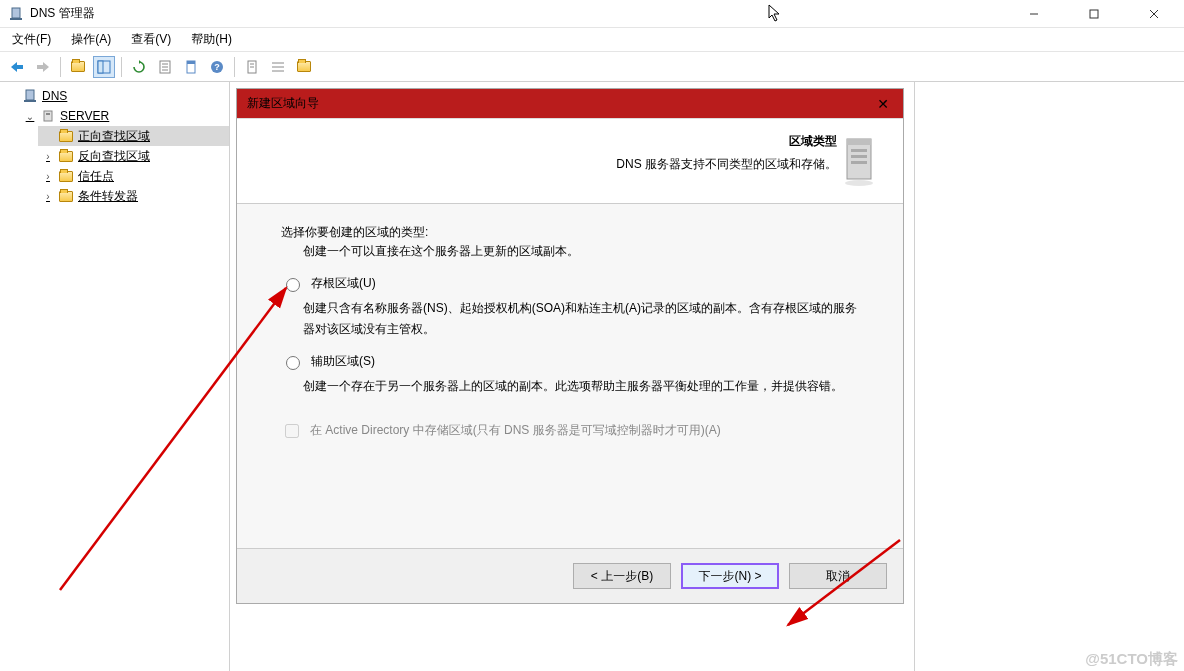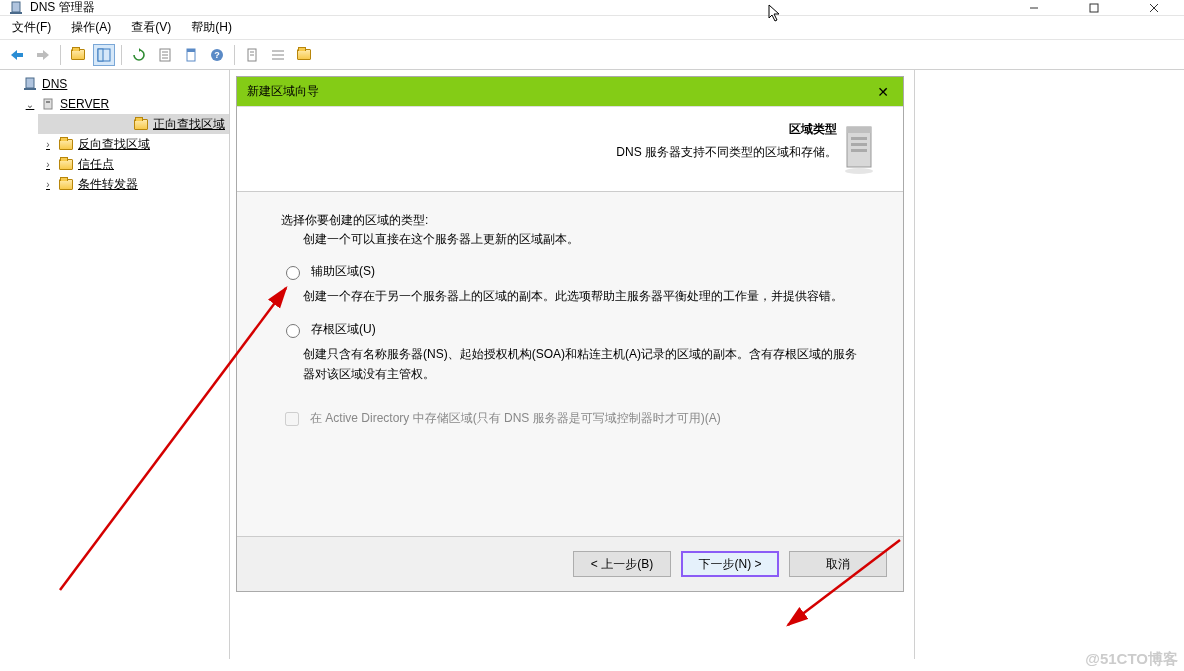--- a/index.html
+++ b/index.html
@@ -9,21 +9,21 @@
     font-size: 12px;
     background: #fff;
     color: #000;
     width: 1184px;
     height: 671px;
     overflow: hidden;
     position: relative;
   }
   
   .titlebar {
-    height: 16px;
+    height: 28px;
     display: flex;
     align-items: center;
     padding: 0 8px;
     border-bottom: 1px solid #e5e5e5;
   }
   .titlebar .app-icon {
     width: 16px; height: 16px; margin-right: 6px;
     display: flex; align-items: center; justify-content: center;
     color: #3a7bbf;
   }
@@ -99,32 +99,32 @@
 
   
   .tree { list-style: none; margin: 0; padding: 0 0 0 2px; }
   .tree ul { list-style: none; margin: 0; padding: 0 0 0 18px; }
   .tree li { white-space: nowrap; text-decoration: underline; }
   .tree .row {
     display: flex; align-items: center;
     height: 20px; padding: 0 4px;
     gap: 4px;
   }
-  .tree .row.selected { background: #d9d9d9; justify-content: flex-end; }
+  .tree .row.selected { background: #d9d9d9; }
   .tree .expander {
     width: 12px; text-align: center;
     color: #555; font-size: 10px;
   }
   .tree .node-icon { width: 16px; height: 16px; display: flex; align-items: center; justify-content: center; }
 
   
   .wizard {
     width: 668px;
     border: 1px solid #aaa;
-    background: #84cc16;
+    background: #b91c1c;
     position: relative;
   }
   .wiz-head {
     display: flex;
     align-items: center;
     height: 30px;
     padding: 0 6px 0 10px;
     border-bottom: 1px solid #ddd;
   }
   .wiz-head .title { flex: 1 1 auto; }
@@ -411,31 +411,31 @@
       <div class="wiz-body">
         <div class="prompt">选择你要创建的区域的类型:</div>
 
         <div class="opt">
           <div class="desc">创建一个可以直接在这个服务器上更新的区域副本。</div>
         </div>
 
         <div class="opt">
           <label class="radio-row">
             <input type="radio" name="zonetype" style="">
+            <span>存根区域(U)</span>
+          </label>
+          <div class="desc">创建只含有名称服务器(NS)、起始授权机构(SOA)和粘连主机(A)记录的区域的副本。含有存根区域的服务器对该区域没有主管权。</div>
+        </div>
+
+        <div class="opt">
+          <label class="radio-row">
+            <input type="radio" name="zonetype" style="">
             <span>辅助区域(S)</span>
           </label>
           <div class="desc">创建一个存在于另一个服务器上的区域的副本。此选项帮助主服务器平衡处理的工作量，并提供容错。</div>
-        </div>
-
-        <div class="opt">
-          <label class="radio-row">
-            <input type="radio" name="zonetype" style="">
-            <span>存根区域(U)</span>
-          </label>
-          <div class="desc">创建只含有名称服务器(NS)、起始授权机构(SOA)和粘连主机(A)记录的区域的副本。含有存根区域的服务器对该区域没有主管权。</div>
         </div>
 
         <label class="chk-row">
           <input type="checkbox" disabled="" style="">
           <span>在 Active Directory 中存储区域(只有 DNS 服务器是可写域控制器时才可用)(A)</span>
         </label>
       </div>
 
       <div class="wiz-buttons">
         <button class="btn">&lt; 上一步(B)</button>

